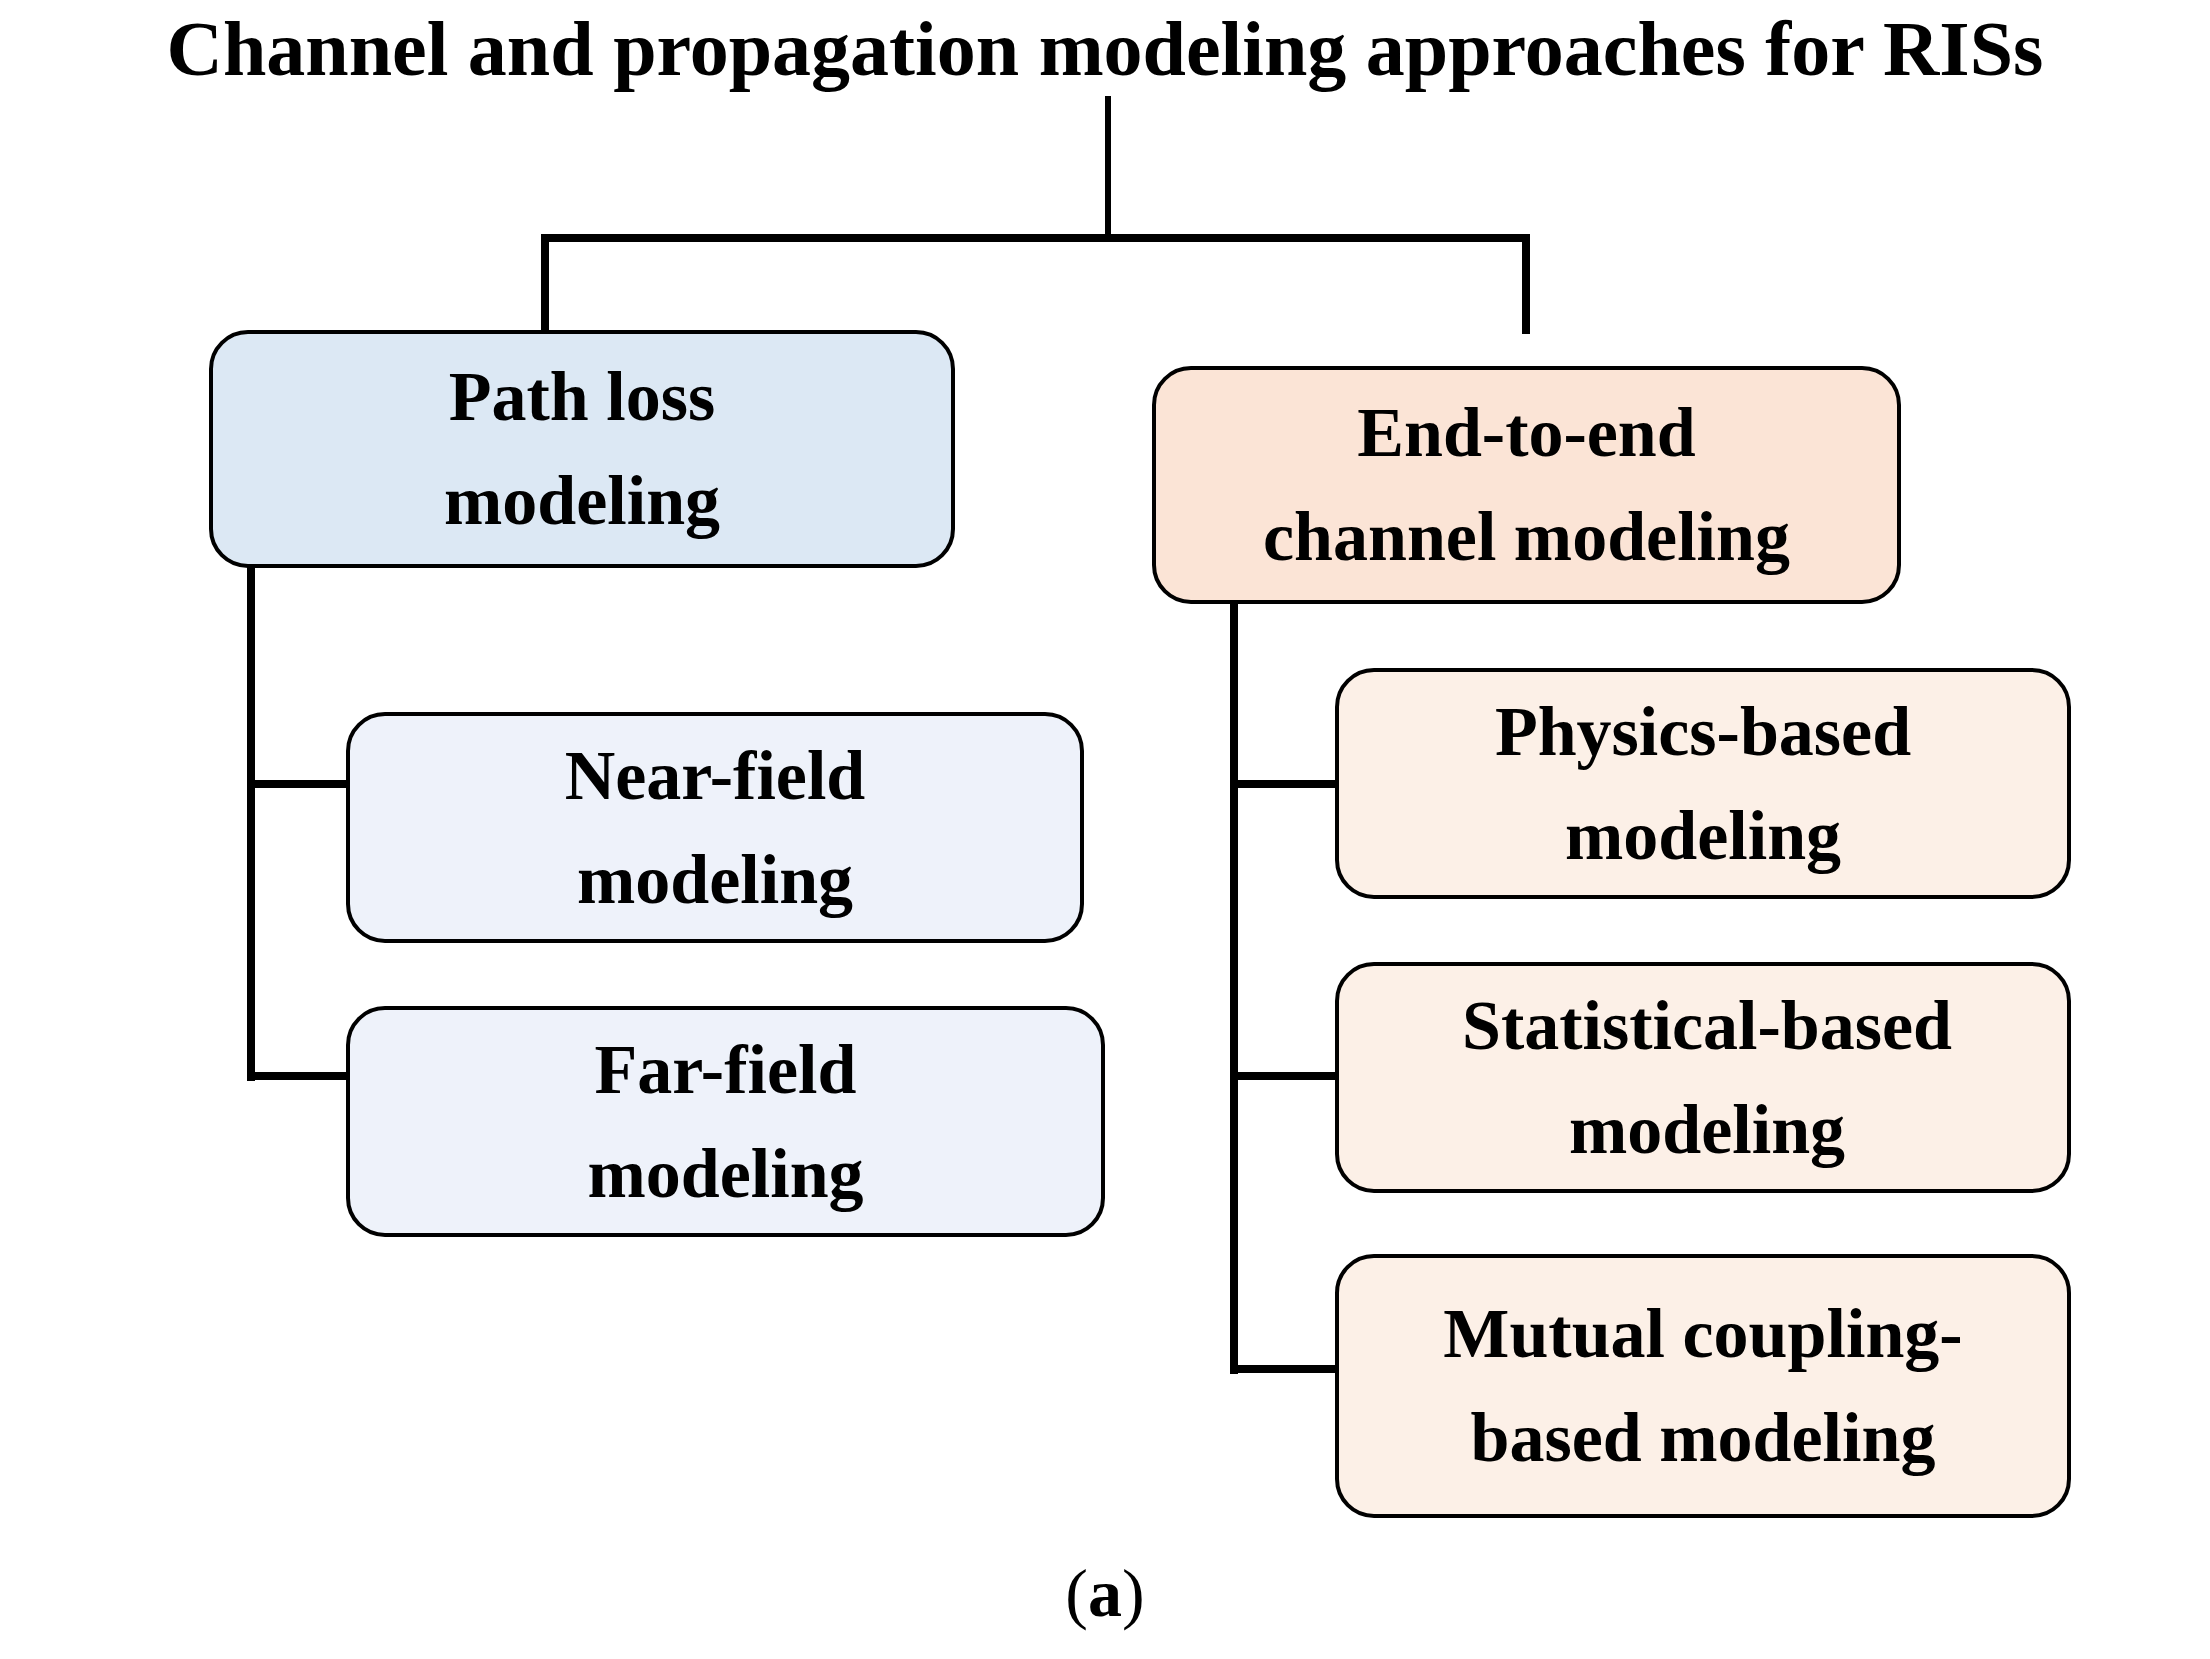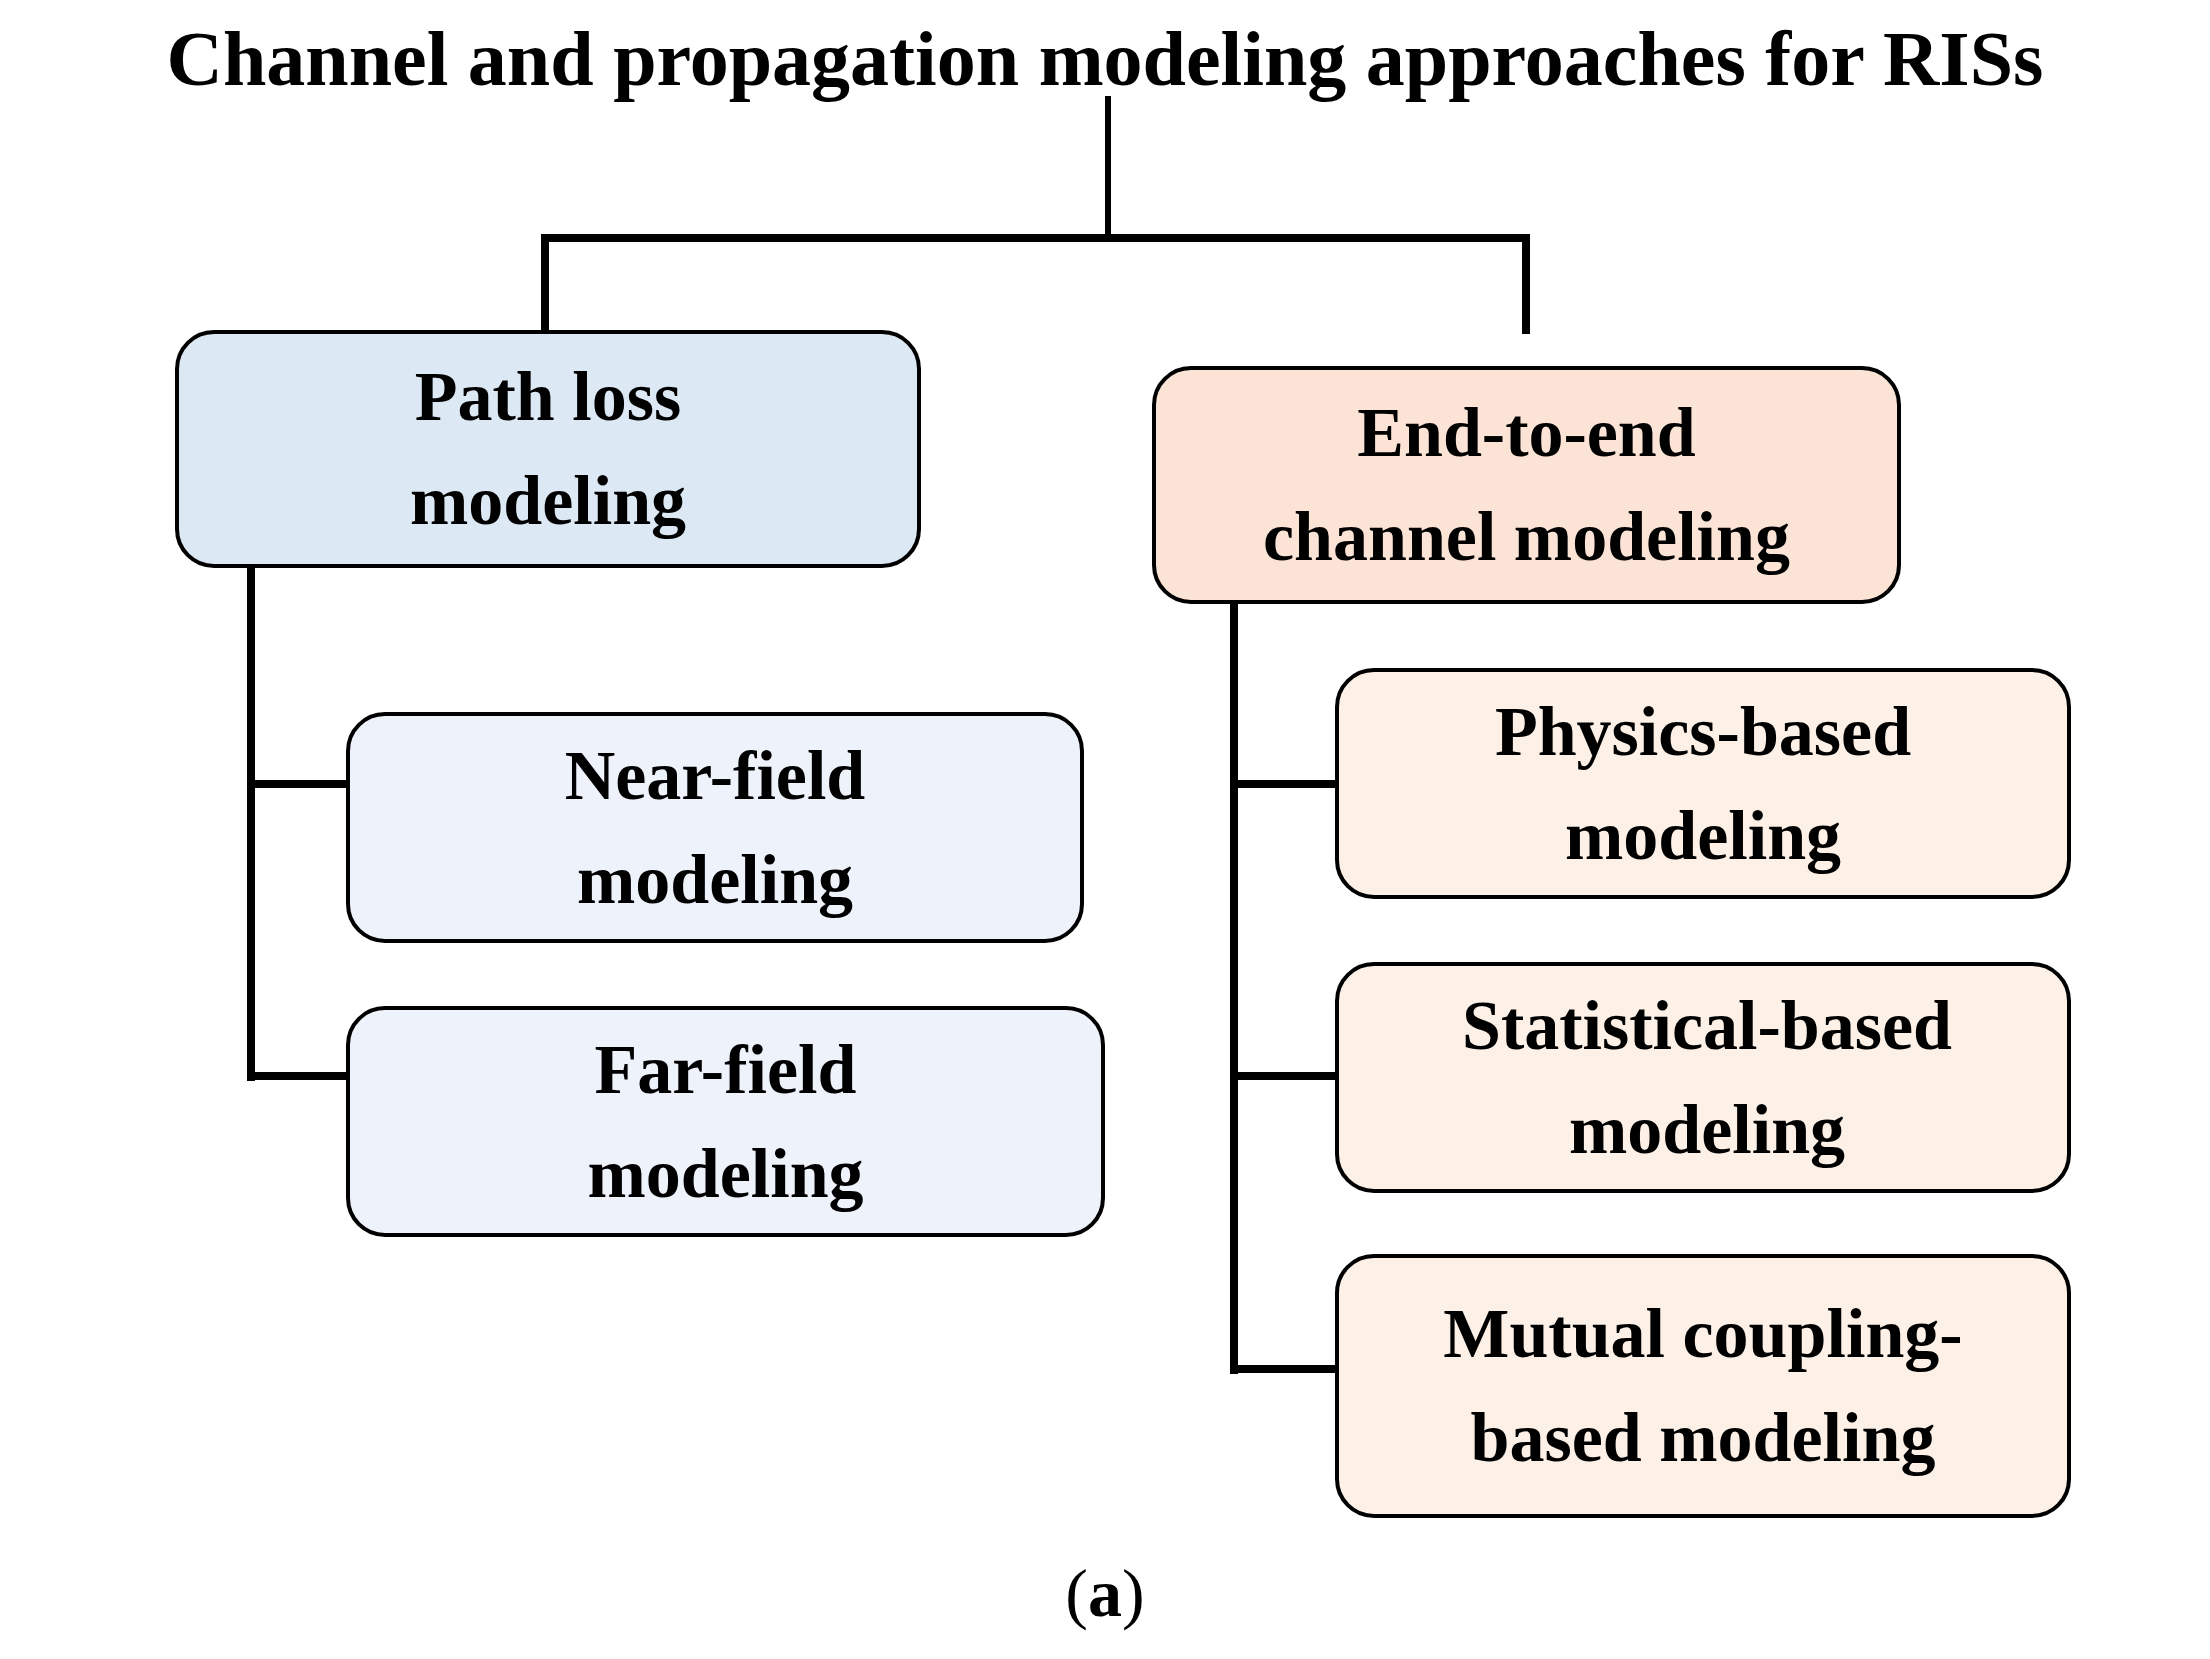--- a/index.html
+++ b/index.html
@@ -9,21 +9,21 @@
     width: 2210px;
     height: 1659px;
     background: var(--background, #ffffff);
     font-family: "Liberation Serif", serif;
     color: var(--text, #000000);
     overflow: hidden;
   }
 
   .title {
     position: absolute;
-    top: 14px;
+    top: 4px;
     left: 0;
     width: 100%;
     text-align: center;
     font-size: 78px;
     font-weight: bold;
     white-space: nowrap;
   }
 
   .line {
     position: absolute;
@@ -38,21 +38,21 @@
     display: flex;
     align-items: center;
     justify-content: center;
     text-align: center;
     font-size: 70px;
     font-weight: bold;
     line-height: 1.48;
     white-space: pre-line;
   }
 
-  .fill-left-parent  { background: var(--path-loss-fill, #dce8f4); }
+  .fill-left-parent  { background: var(--path-loss-fill, #dce8f4); margin-left: 34px; }
   .fill-left-child   { background: var(--path-loss-child-fill, #eef2fa); margin-top: 44px; }
   .fill-right-parent { background: var(--end-to-end-fill, #fbe4d6); }
   .fill-right-child  { background: var(--end-to-end-child-fill, #fcf0e7); }
 
   .caption {
     position: absolute;
     top: 1554px;
     left: 0;
     width: 100%;
     text-align: center;

